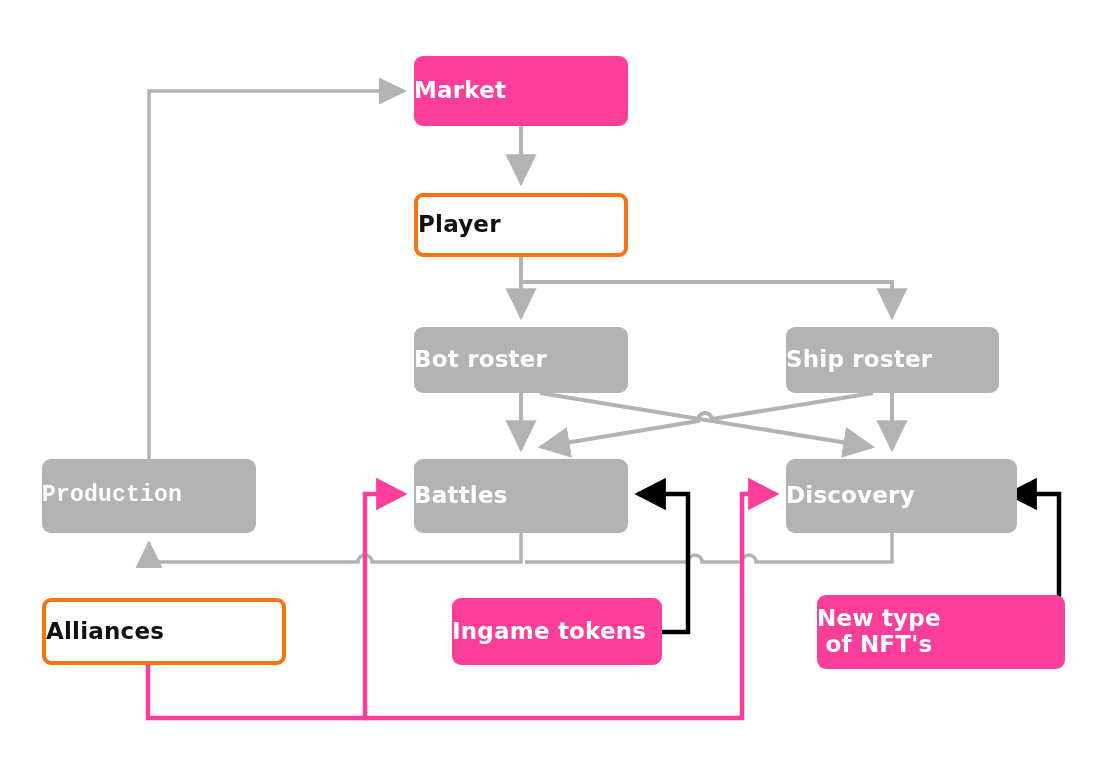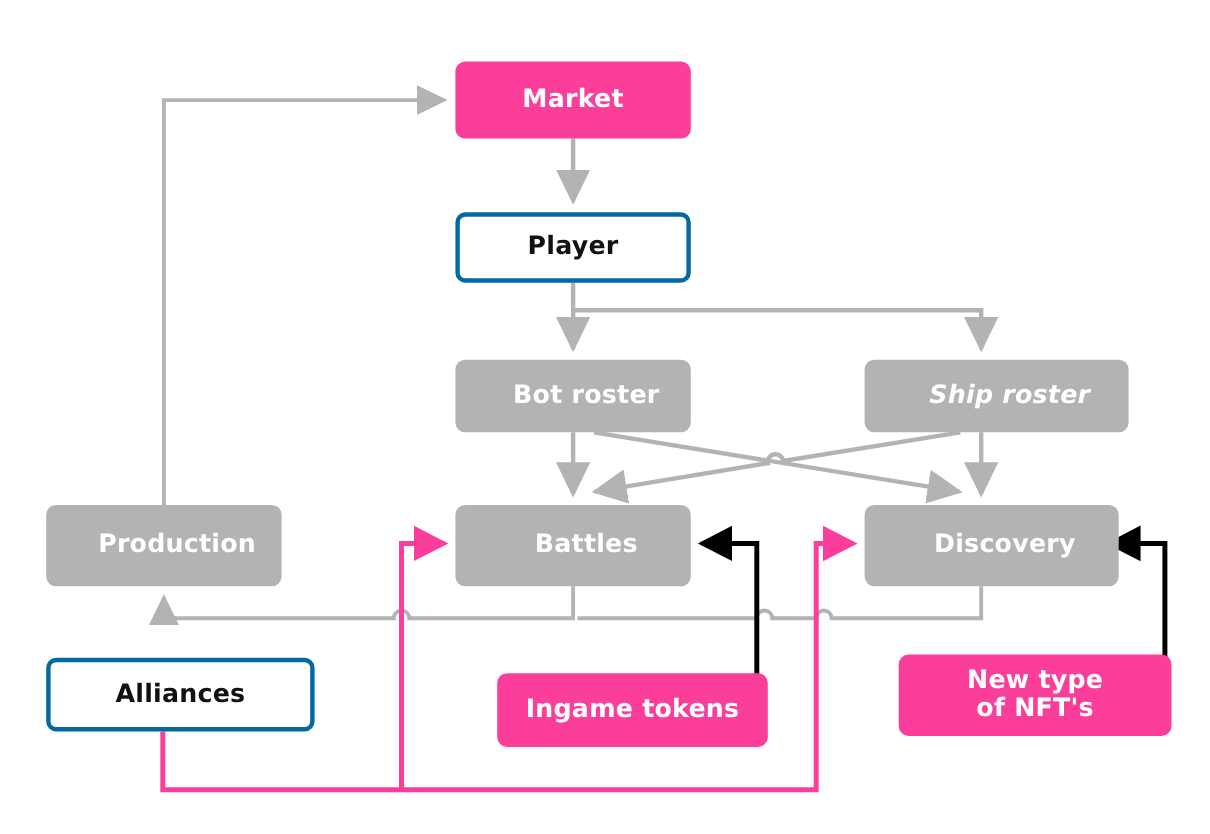--- a/index.html
+++ b/index.html
@@ -22,42 +22,41 @@
     left: 0;
     top: 0;
     width: 1100px;
     height: 758px;
   }
   .node {
     position: absolute;
     box-sizing: border-box;
     display: flex;
     align-items: center;
-    justify-content: center;
+    justify-content: flex-start;
     text-align: center;
     border-radius: 9px;
     font-weight: bold;
     font-size: 23px;
     letter-spacing: 0.2px;
     line-height: 1.12;
     z-index: 5;
   }
   .node.gray {
     background: #b3b3b3;
     color: #ffffff;
-    padding-left: 24px;
   }
   .node.pink {
     background: #fa3e9a;
     color: #ffffff;
   }
   .node.outline {
     background: #ffffff;
     color: #111111;
-    border: 4px solid #0369a1;
+    border: 4px solid #f97316;
   }
 </style>
 </head>
 <body>
 
 <div id="canvas">
 
   <svg id="edges" viewBox="0 0 1100 758" xmlns="http://www.w3.org/2000/svg">
     <defs>
       <marker id="ah-gray" markerWidth="9" markerHeight="9" refX="7.2" refY="4.5" orient="auto" markerUnits="strokeWidth">
@@ -105,41 +104,41 @@
   </div>
 
   <div class="node outline" style="left:414px; top:193px; width:214px; height:64px;">
     <span>Player</span>
   </div>
 
   <div class="node gray" style="left:414px; top:327px; width:214px; height:66px;">
     <span>Bot roster</span>
   </div>
 
-  <div class="node gray" style="left:786px; top:327px; width:240px; height:66px;font-style:italic;">
+  <div class="node gray" style="left:786px; top:327px; width:213px; height:66px;">
     <span>Ship roster</span>
   </div>
 
-  <div class="node gray" style="left:42px; top:459px; width:214px; height:74px;">
+  <div class="node gray" style="left:42px; top:459px; width:214px; height:74px;font-family:Liberation Mono, monospace;">
     <span>Production</span>
   </div>
 
   <div class="node gray" style="left:414px; top:459px; width:214px; height:74px;">
     <span>Battles</span>
   </div>
 
   <div class="node gray" style="left:786px; top:459px; width:231px; height:74px;">
     <span>Discovery</span>
   </div>
 
   <div class="node outline" style="left:42px; top:598px; width:244px; height:67px;">
     <span>Alliances</span>
   </div>
 
-  <div class="node pink" style="left:452px; top:598px; width:246px; height:67px;margin-top:14px;">
+  <div class="node pink" style="left:452px; top:598px; width:210px; height:67px;">
     <span>Ingame tokens</span>
   </div>
 
   <div class="node pink" style="left:817px; top:595px; width:248px; height:74px; white-space:pre-line;">
     <span>New type
 of NFT's</span>
   </div>
 
 </div>
 

